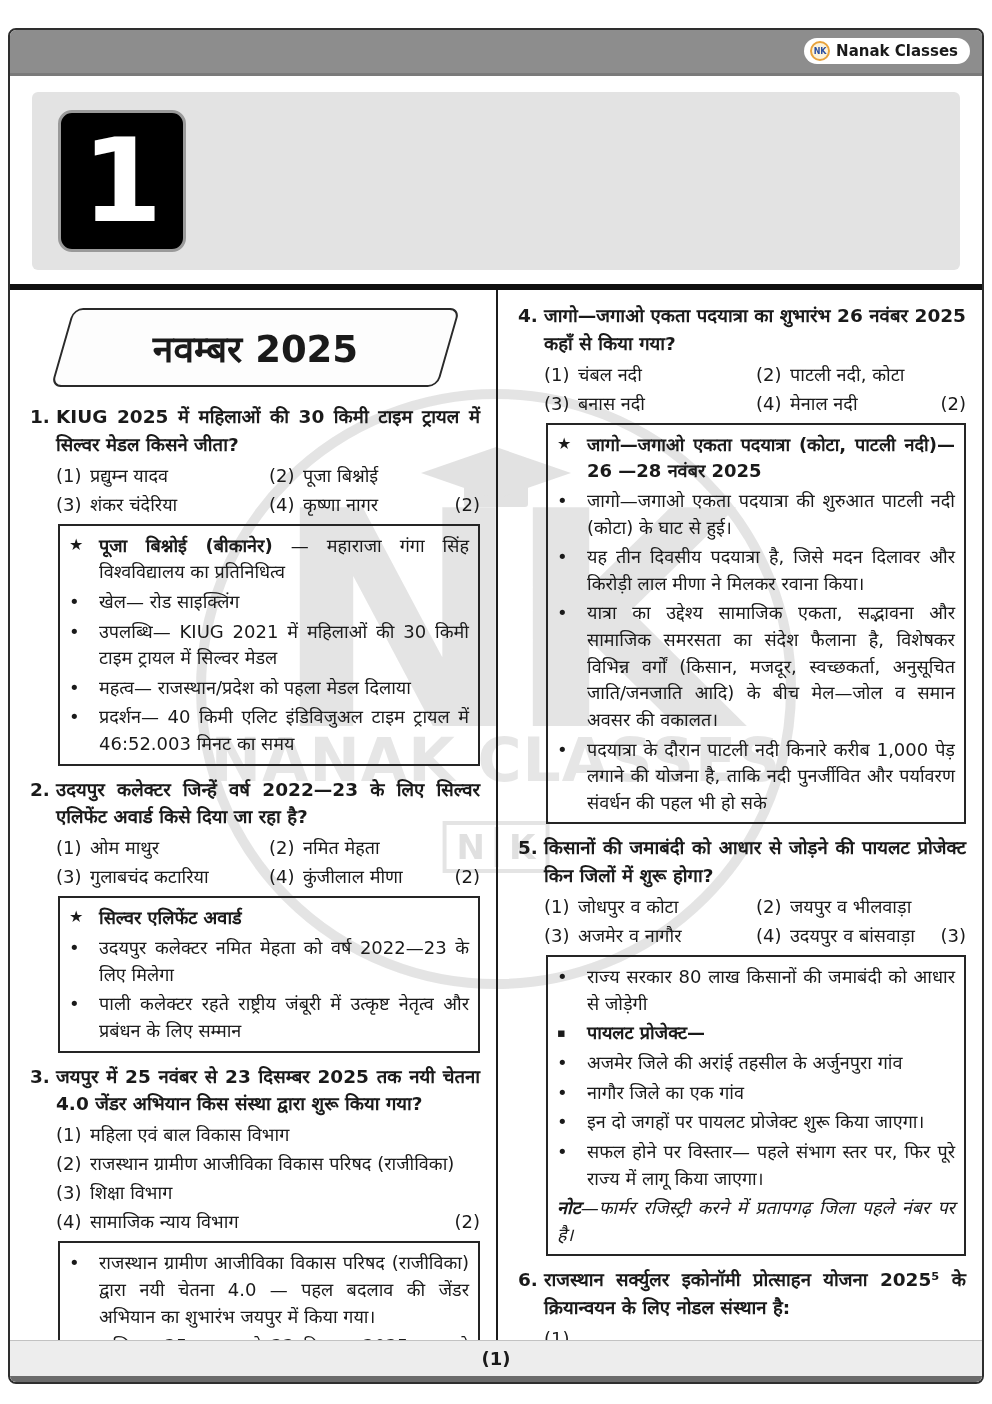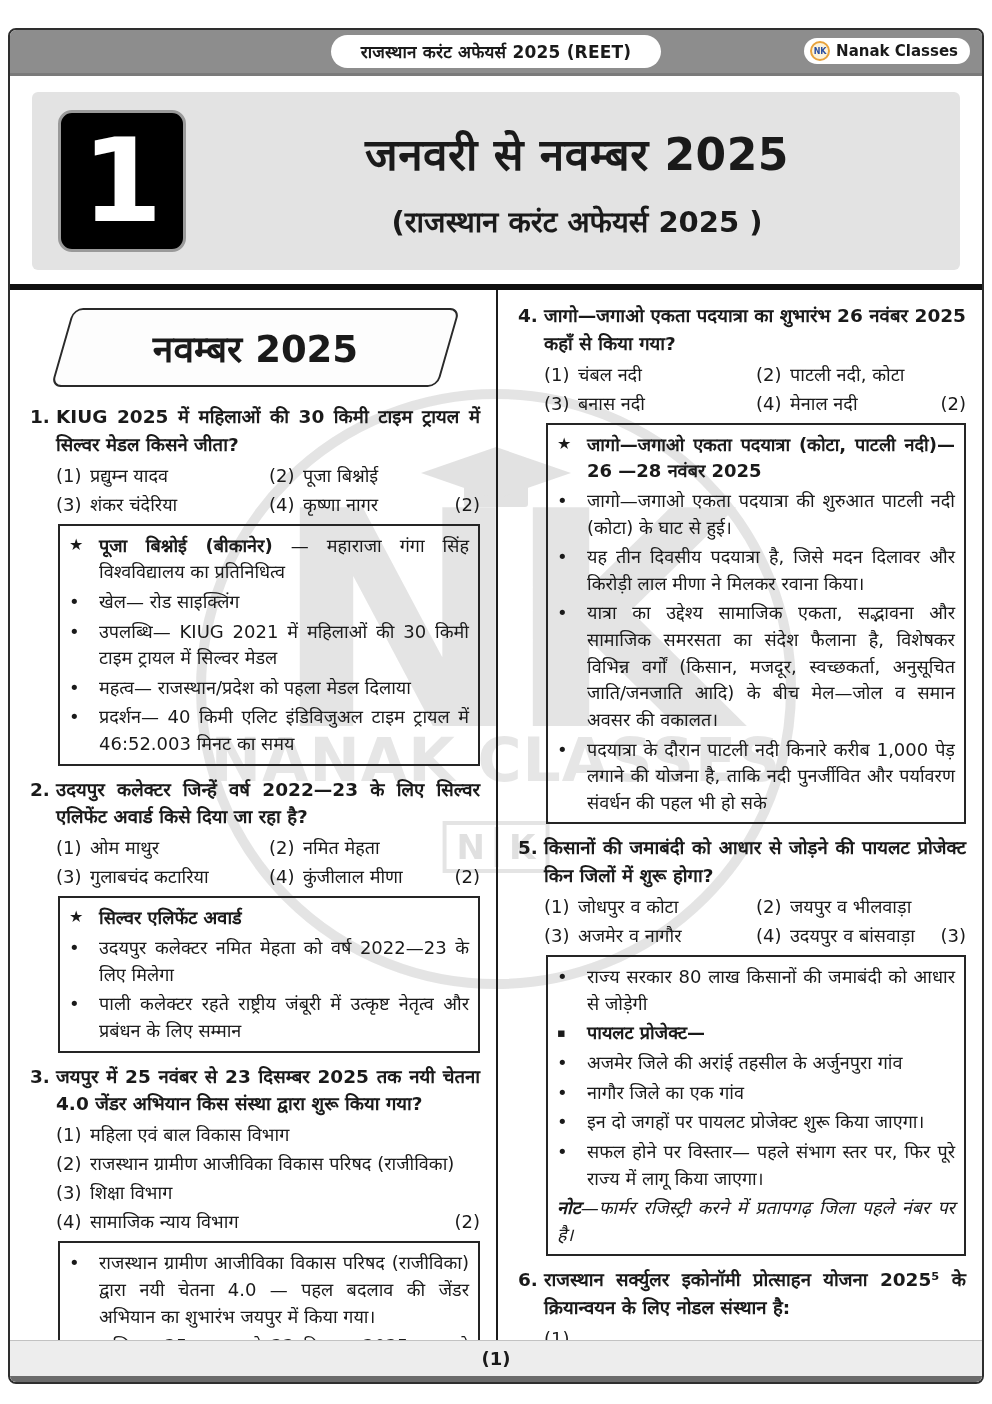--- a/index.html
+++ b/index.html
@@ -89,33 +89,28 @@
               border:4px solid #dcdcdc; color:#d6d6d6; font-size:34px; font-weight:bold;
               padding:2px 10px; display:flex; gap:10px; }
   .wm-small .sep { width:4px; background:#dcdcdc; }
 </style>
 </head>
 <body>
 
 <div class="card">
 
   <div class="header-band">
-    <div class="title-pill">राजस्थान करंट अफेयर्स 2025 (REET)</div>
     <div class="brand-pill">
       <span class="brand-logo">NK</span>
       <span>Nanak Classes</span>
     </div>
   </div>
 
   <div class="chapter">
     <div class="chapter-num">1</div>
-    <div class="chapter-titles">
-      <div class="chapter-title">जनवरी से नवम्बर 2025</div>
-      <div class="chapter-subtitle">(राजस्थान करंट अफेयर्स 2025 )</div>
-    </div>
   </div>
   <div class="rule"></div>
 
   <div class="columns">
 
     <div class="watermark">
       <div class="wm-ring"></div>
       <div class="wm-cap">
         <div class="board"></div>
           <div class="base"></div>

